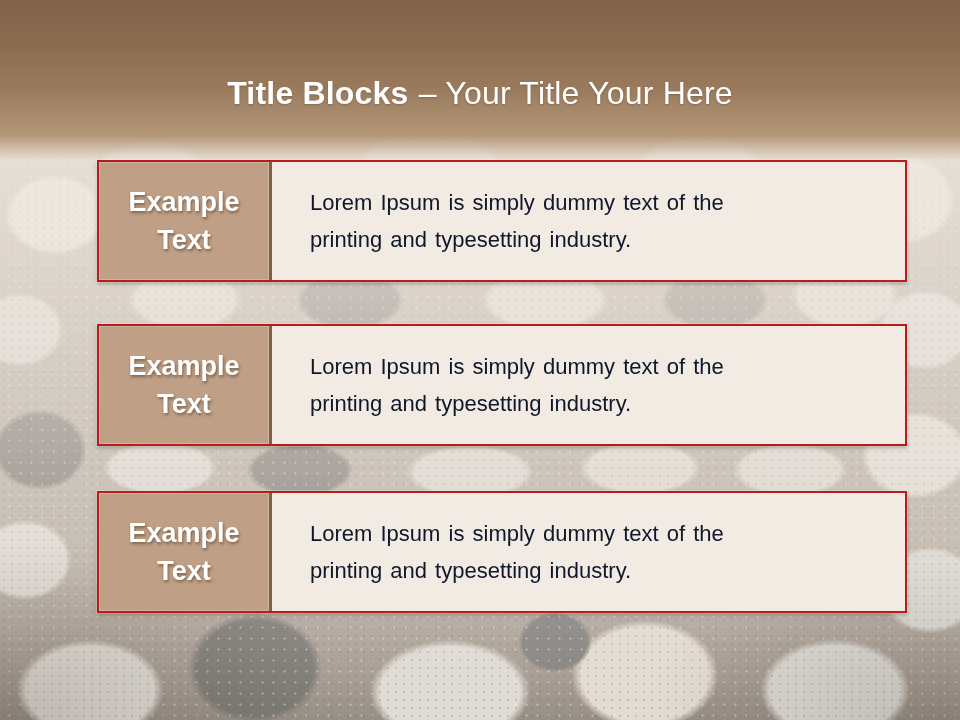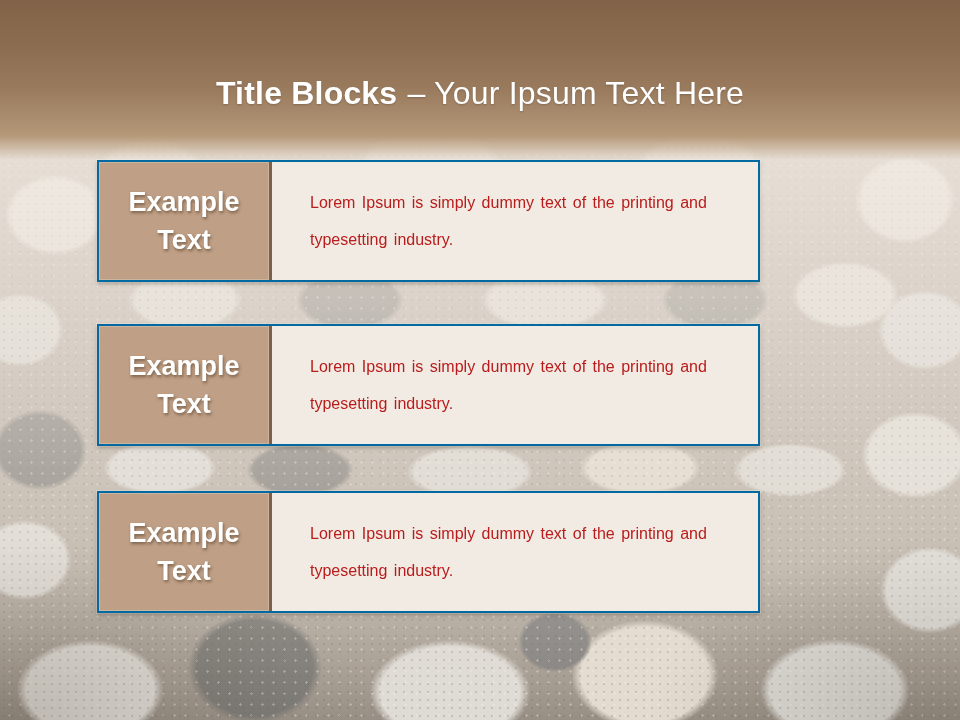--- a/index.html
+++ b/index.html
@@ -74,23 +74,23 @@
   .slide-title{
     position:absolute;left:0;top:52px;width:960px;
     text-align:center;color:#ffffff;font-size:32px;line-height:40px;
     text-shadow:0 1px 2px rgba(0,0,0,0.18);
     letter-spacing:0.2px;
   }
   .slide-title .t-bold{font-weight:bold;}
   .slide-title .t-rest{font-weight:normal;margin-left:0.32em;}
   
   .block-row{
-    position:absolute;left:97px;width:663px;height:122px;
+    position:absolute;left:97px;width:810px;height:122px;
     box-sizing:border-box;
-    border:2px solid #0369a1;
+    border:2px solid #b91c1c;
     background:#f2ebe3;
     box-shadow:0 2px 4px rgba(60,45,30,0.30), 0 0 0 1px rgba(255,255,255,0.30);
     display:flex;
     justify-content:flex-end;
   }
   .row-1{top:160px;} .row-2{top:324px;} .row-3{top:491px;}
   .label-cell{
     box-sizing:border-box;width:173px;flex:0 0 173px;
     background:#bf9f85;border-right:3px solid #7b614b;
     box-shadow:inset 0 0 0 1px rgba(255,255,255,0.22);
@@ -99,34 +99,34 @@
   .label-text{
     width:120px;text-align:center;color:#ffffff;font-weight:bold;
     font-size:27px;line-height:38px;
     text-shadow:1px 2px 3px rgba(60,40,20,0.5);
   }
   .body-cell{
     flex:1;display:flex;align-items:center;
     padding-left:38px;padding-right:16px;box-sizing:border-box;
   }
   .body-text{
-    max-width:492px;color:#b91c1c;
-    font-size:16px;line-height:37px;word-spacing:2px;margin:0;
+    max-width:492px;color:#0f172a;
+    font-size:22px;line-height:37px;word-spacing:2px;margin:0;
   }
 </style>
 </head>
 <body>
 
 <div class="slide">
 
   <div class="pebble-bg"></div>
   <div class="wash"></div>
   <div class="header-band"></div>
 
-  <h1 class="slide-title"><span class="t-bold">Title Blocks</span><span class="t-rest">– Your Ipsum Text Here</span></h1>
+  <h1 class="slide-title"><span class="t-bold">Title Blocks</span><span class="t-rest">– Your Title Your Here</span></h1>
 
   <div class="block-row row-1">
     <div class="label-cell">
       <div class="label-text">Example Text</div>
     </div>
     <div class="body-cell">
       <p class="body-text">Lorem Ipsum is simply dummy text of the printing and typesetting industry.</p>
     </div>
   </div>
 

